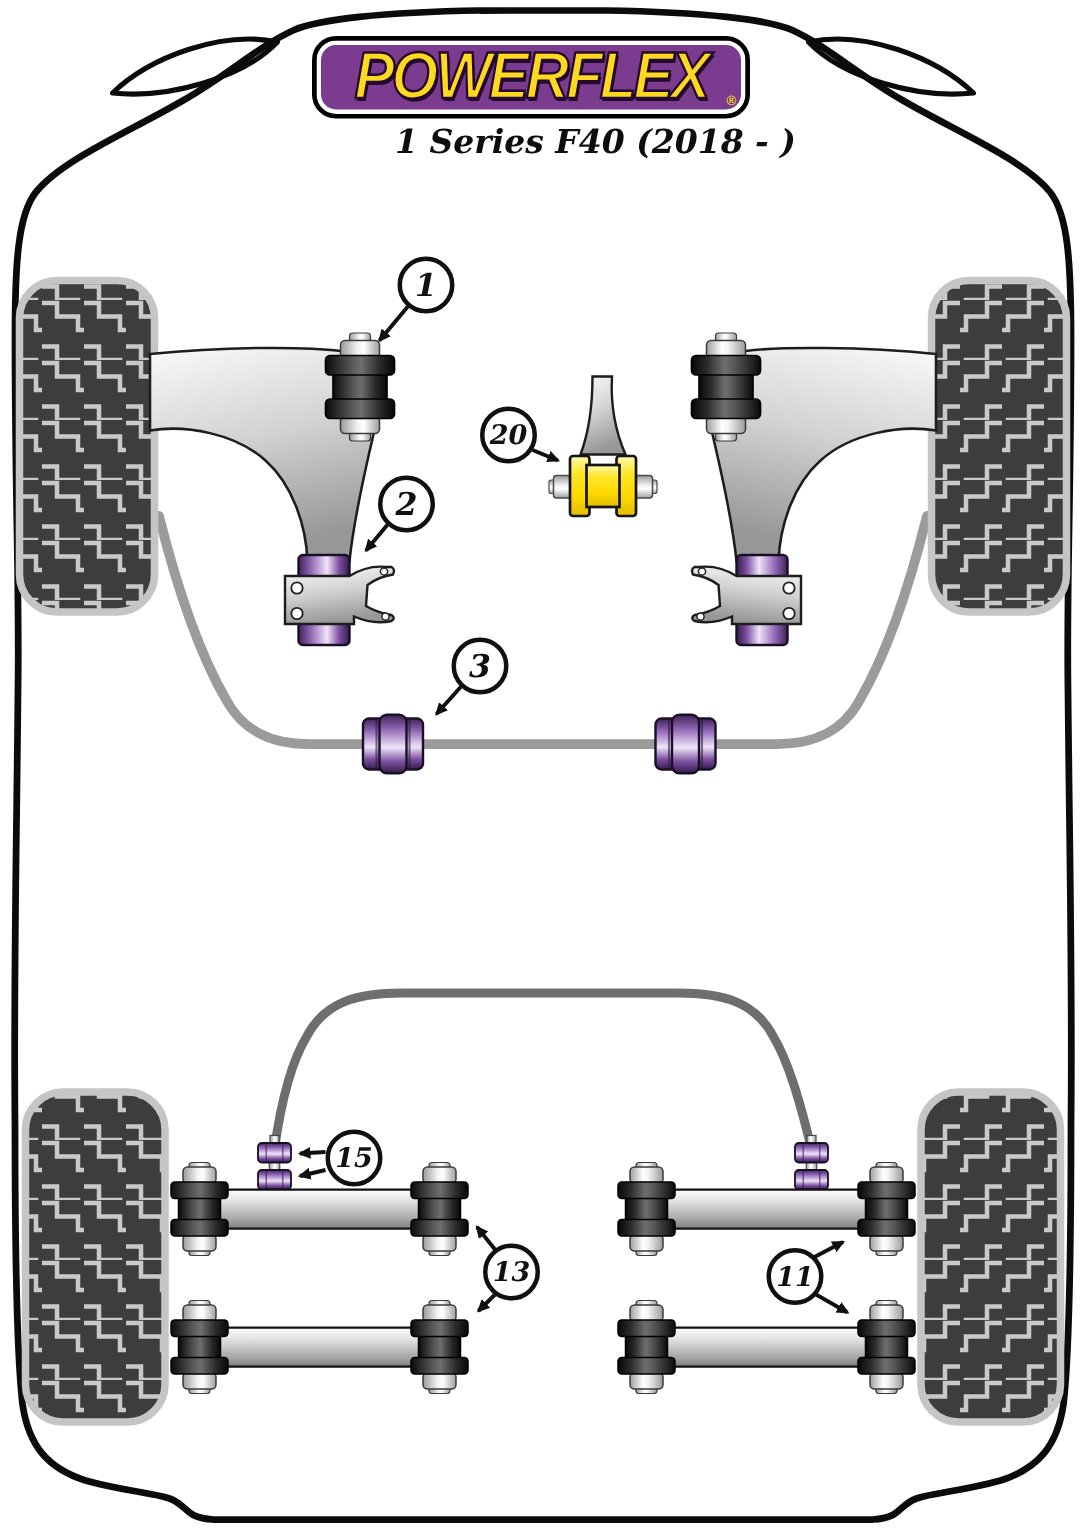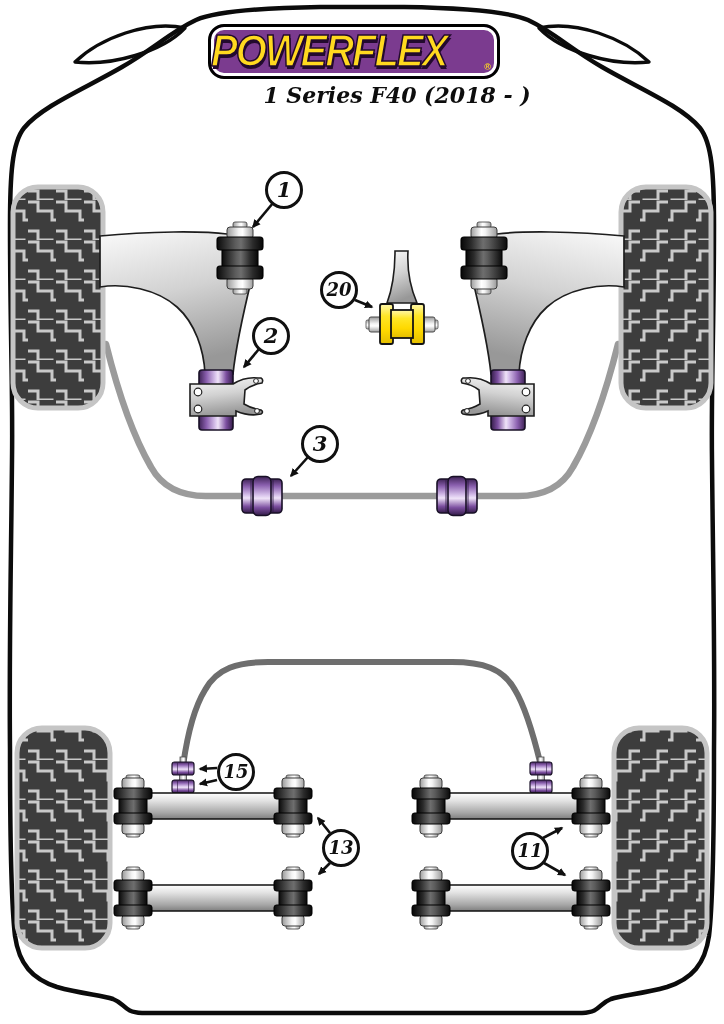--- a/index.html
+++ b/index.html
@@ -2,21 +2,21 @@
 <html><head>
 <meta charset="utf-8">
 <style>
   html,body{margin:0;padding:0;background:#fff;}
   body{width:724px;height:1024px;overflow:hidden;font-family:"Liberation Sans",sans-serif;}
   .stage{position:relative;width:724px;height:1024px;background:#fff;}
   .stage > svg{position:absolute;left:0;top:0;}
   .logo{position:absolute;left:208px;top:24px;width:292px;height:55px;box-sizing:border-box;
         background:#7B3B8F;border:3px solid #000;border-radius:16px;
         box-shadow:inset 0 0 0 3px #fff;
-        display:flex;align-items:center;justify-content:flex-start;}
+        display:flex;align-items:center;justify-content:center;}
   .logo-text{font-family:"Liberation Sans",sans-serif;font-weight:bold;font-style:italic;
         font-size:40px;line-height:1;color:#FFD91F;letter-spacing:-2px;
         -webkit-text-stroke:1.5px #230a2e;text-shadow:1px 2px 0 #230a2e;
         transform:scaleY(1.1);padding-bottom:2px;}
   .logo-reg{position:absolute;right:6px;bottom:4px;font-size:9px;font-weight:bold;color:#FFD91F;}
   .subtitle{position:absolute;left:0;top:82px;width:724px;text-align:center;
         font-family:"DejaVu Serif",serif;font-weight:bold;font-style:italic;
         font-size:22px;color:#0d0d0d;margin-left:35px;}
   .callout circle{fill:#ffffff;stroke:#101010;stroke-width:3;}
   .callout text{font-family:"DejaVu Serif",serif;font-weight:bold;font-style:italic;

